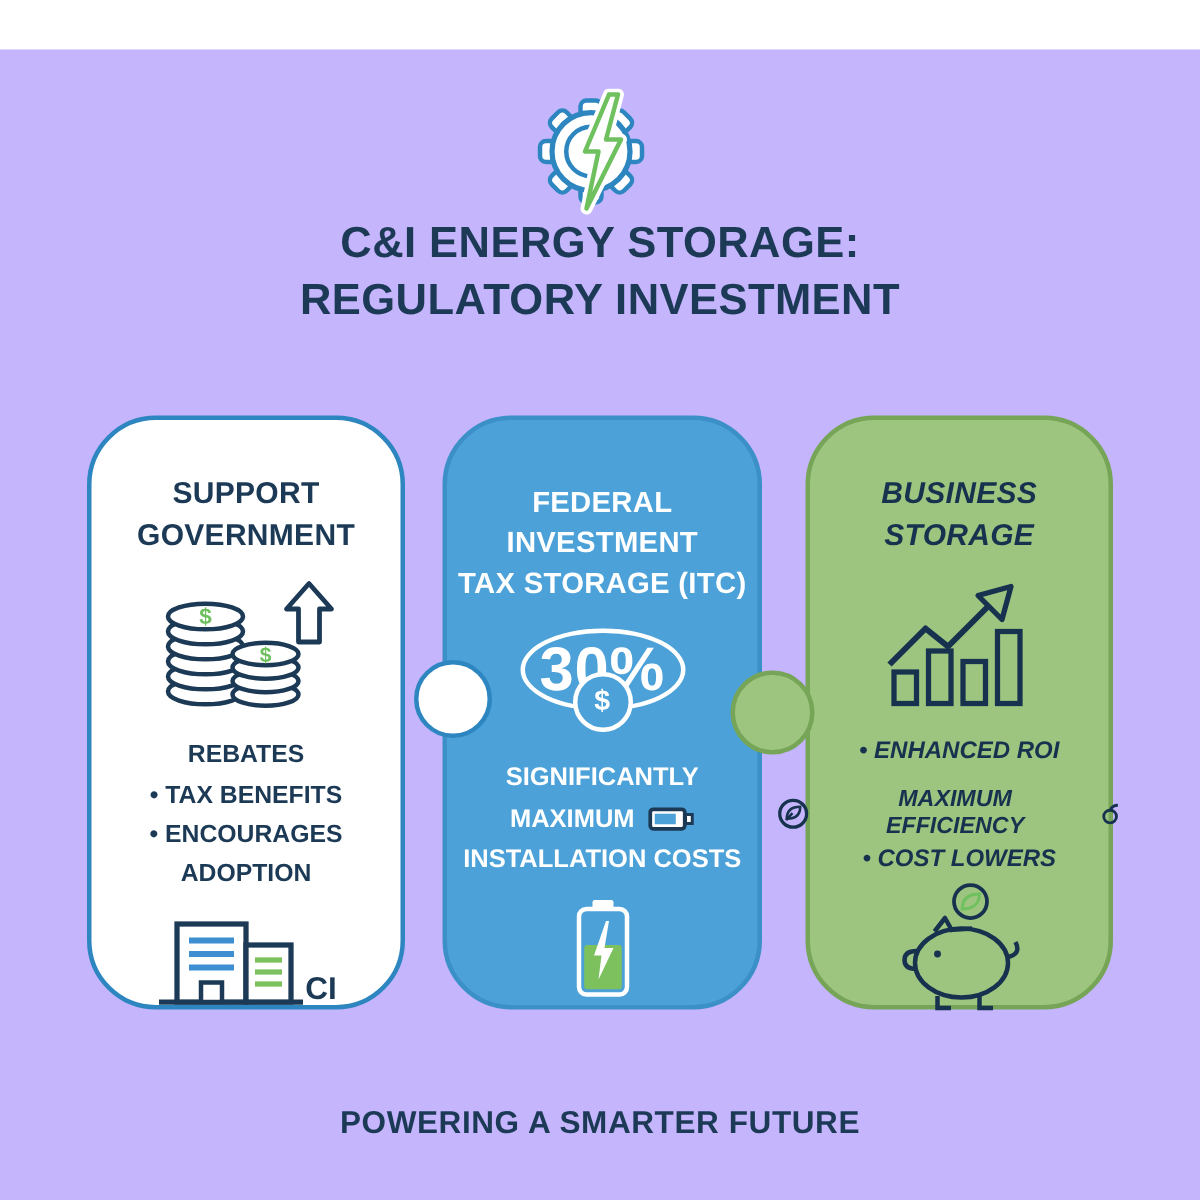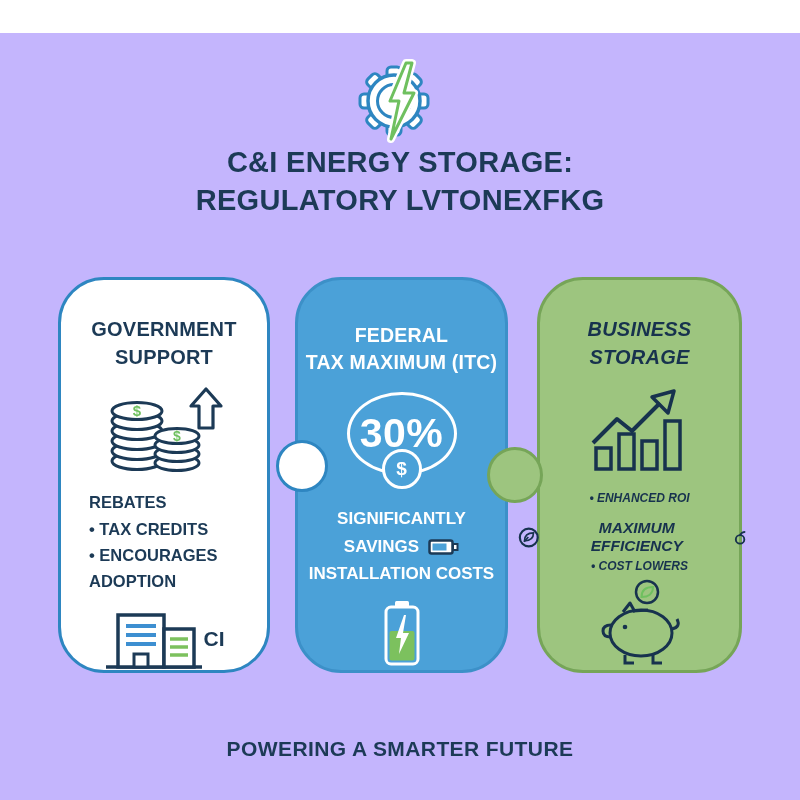--- a/index.html
+++ b/index.html
@@ -21,38 +21,38 @@
   .panel-business{left:537px;width:205px;background:#9DC57F;border:3px solid #76A558;z-index:2;padding-top:36px;font-style:italic;}
   .knob-white{position:absolute;left:276px;top:407px;width:46px;height:46px;border-radius:50%;
               background:#ffffff;border:3px solid #2E86C1;z-index:3;}
   .knob-green{position:absolute;left:487px;top:414px;width:50px;height:50px;border-radius:50%;
               background:#9DC57F;border:3px solid #76A558;z-index:3;}
   .panel-title{font-size:20px;font-weight:700;text-align:center;line-height:1.38;color:#1C3A56;letter-spacing:.2px;}
   .panel-itc .panel-title{color:#ffffff;font-size:19.5px;}
   .panel-business .panel-title{color:#17324E;}
   
   .coins-wrap{margin-top:12px;}
-  .gov-items{margin-top:10px;text-align:left;color:#1C3A56;font-weight:700;font-size:16.5px;line-height:1.6;}
+  .gov-items{margin-top:10px;text-align:center;color:#1C3A56;font-weight:700;font-size:16.5px;line-height:1.6;}
   .gov-item3{width:150px;margin:0 auto;}
-  .building-row{margin-top:14px;display:flex;align-items:center;gap:0;}
+  .building-row{margin-top:14px;display:flex;align-items:flex-end;gap:0;}
   .building-label{font-size:21px;font-weight:700;color:#1C3A56;line-height:1;padding-bottom:2px;}
   
   .circle30{margin-top:16px;width:104px;height:104px;border:3px solid #fff;border-radius:50%;
             position:relative;display:flex;align-items:center;justify-content:center;}
   .circle30-pct{font-size:41px;font-weight:700;color:#fff;letter-spacing:.5px;}
   .dollar-badge{position:absolute;left:50%;bottom:-17px;transform:translateX(-50%);
                 width:34px;height:34px;border:3px solid #fff;border-radius:50%;background:#4BA1D8;
                 display:flex;align-items:center;justify-content:center;
                 font-size:19px;font-weight:700;color:#fff;}
   .itc-desc{margin-top:30px;text-align:center;color:#fff;font-weight:700;font-size:17px;line-height:1.62;}
   .desc-line2{display:flex;align-items:center;justify-content:center;gap:9px;}
   .battery-v-wrap{margin-top:12px;}
   
   .chart-wrap{margin-top:10px;}
-  .biz-item{color:#17324E;font-weight:700;font-size:12px;text-align:center;}
+  .biz-item{color:#17324E;font-weight:700;font-size:16px;text-align:center;}
   .biz-item1{margin-top:12px;}
   .biz-row2{margin-top:14px;display:flex;align-items:center;justify-content:center;gap:15px;width:230px;margin-left:-15px;}
   .biz-row2 .biz-item{font-size:15.5px;}
   .biz-item3{margin-top:4px;}
   .piggy-wrap{margin-top:4px;}
   
   .footer-tagline{position:absolute;top:704px;left:0;width:100%;text-align:center;
                   font-size:21px;font-weight:700;color:#1C3A56;letter-spacing:.4px;}
   .footer-site{position:absolute;top:744px;left:0;width:100%;text-align:center;
                font-size:20px;font-weight:700;color:#1C3A56;letter-spacing:.4px;}
@@ -80,30 +80,30 @@
       </g>
       <g>
         <polygon points="52,4 36,42 45,42 37,80 60,34 50,34 58,4" fill="#ffffff" stroke="#ffffff" stroke-width="8" stroke-linejoin="round"></polygon>
         <polygon points="52,4 36,42 45,42 37,80 60,34 50,34 58,4" fill="#ffffff" stroke="#6FC05F" stroke-width="3" stroke-linejoin="round"></polygon>
       </g>
     </svg>
   </div>
 
   <div class="main-title">
     <div>C&amp;I ENERGY STORAGE:</div>
-    <div>REGULATORY LVTONEXFKG</div>
+    <div>REGULATORY INVESTMENT</div>
   </div>
 
   <div class="knob-white"></div>
   <div class="knob-green"></div>
 
   <div class="panel panel-government">
     <div class="panel-title">
+      <div>SUPPORT</div>
       <div>GOVERNMENT</div>
-      <div>SUPPORT</div>
     </div>
 
     <div class="coins-wrap">
       <svg width="122" height="92" viewBox="0 0 122 92">
         <g stroke="#1C3A56" stroke-width="3" fill="#ffffff">
           <ellipse cx="34" cy="78" rx="25" ry="8.5"></ellipse>
           <ellipse cx="34" cy="68" rx="25" ry="8.5"></ellipse>
           <ellipse cx="34" cy="58" rx="25" ry="8.5"></ellipse>
           <ellipse cx="34" cy="48" rx="25" ry="8.5"></ellipse>
           <ellipse cx="34" cy="38" rx="25" ry="8.5"></ellipse>
@@ -116,21 +116,21 @@
           <ellipse cx="74" cy="62" rx="22" ry="7.5"></ellipse>
           <ellipse cx="74" cy="53" rx="22" ry="7.5"></ellipse>
         </g>
         <text x="74" y="58" font-size="14" font-weight="bold" fill="#6FC05F" text-anchor="middle">$</text>
         <polygon points="103,6 88,23 96,23 96,45 110,45 110,23 118,23" fill="#ffffff" stroke="#1C3A56" stroke-width="3.2" stroke-linejoin="round"></polygon>
       </svg>
     </div>
 
     <div class="gov-items">
       <div>REBATES</div>
-      <div>• TAX CREDITS</div>
+      <div>• TAX BENEFITS</div>
       <div class="gov-item3">• ENCOURAGES ADOPTION</div>
     </div>
 
     <div class="building-row">
       <svg width="100" height="62" viewBox="0 0 100 62">
         <line x1="2" y1="58" x2="98" y2="58" stroke="#1C3A56" stroke-width="3.5"></line>
         <rect x="14" y="6" width="46" height="52" fill="#ffffff" stroke="#1C3A56" stroke-width="3.5"></rect>
         <g stroke="#3D8FD1" stroke-width="4">
           <line x1="22" y1="17" x2="52" y2="17"></line>
           <line x1="22" y1="26" x2="52" y2="26"></line>
@@ -144,34 +144,35 @@
           <line x1="66" y1="46" x2="84" y2="46"></line>
         </g>
       </svg>
       <span class="building-label">CI</span>
     </div>
   </div>
 
   <div class="panel panel-itc">
     <div class="panel-title">
       <div>FEDERAL</div>
-      <div>TAX MAXIMUM (ITC)</div>
+      <div>INVESTMENT</div>
+      <div>TAX STORAGE (ITC)</div>
     </div>
 
     <div class="circle30">
       <span class="circle30-pct">30%</span>
       <div class="dollar-badge">
         <span>$</span>
       </div>
     </div>
 
     <div class="itc-desc">
       <div>SIGNIFICANTLY</div>
       <div class="desc-line2">
-        <span>SAVINGS</span>
+        <span>MAXIMUM</span>
         <svg width="31" height="18" viewBox="0 0 31 18">
           <rect x="1.5" y="2.5" width="23" height="13" rx="2" fill="#ffffff" stroke="#1C3A56" stroke-width="2.5"></rect>
           <rect x="4.5" y="5.5" width="14" height="7" fill="#4BA1D8"></rect>
           <rect x="25" y="6" width="4.5" height="6" fill="#ffffff" stroke="#1C3A56" stroke-width="2"></rect>
         </svg>
       </div>
       <div>INSTALLATION COSTS</div>
     </div>
 
     <div class="battery-v-wrap">

